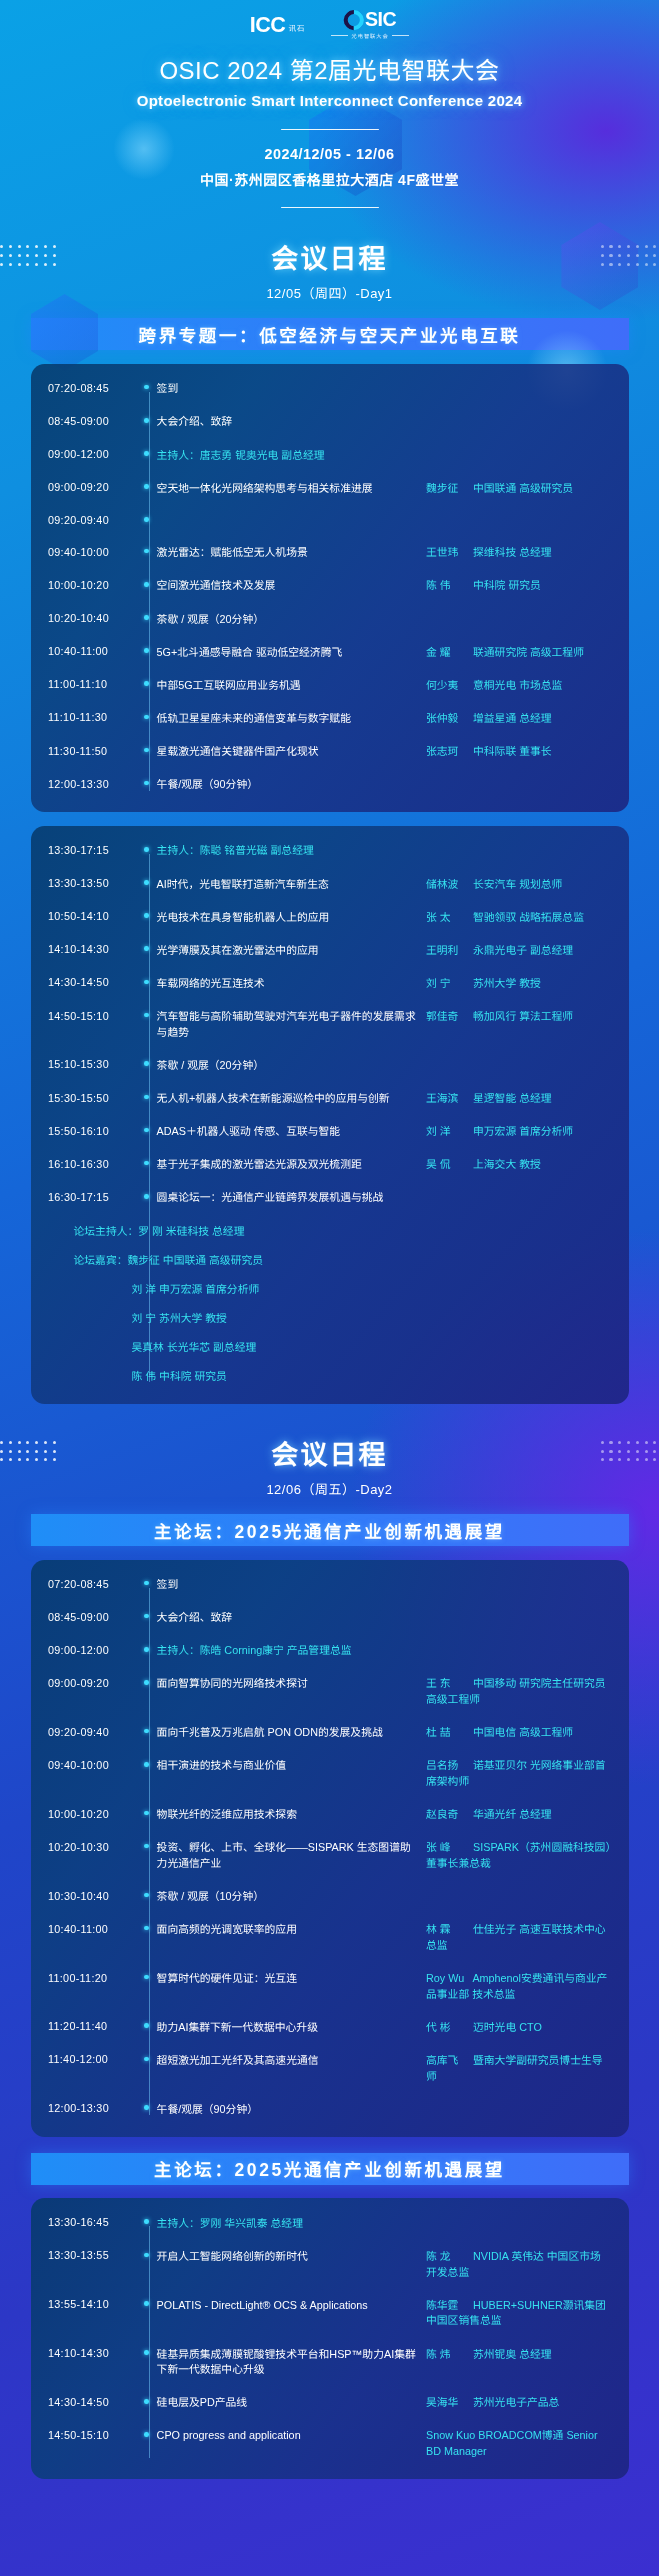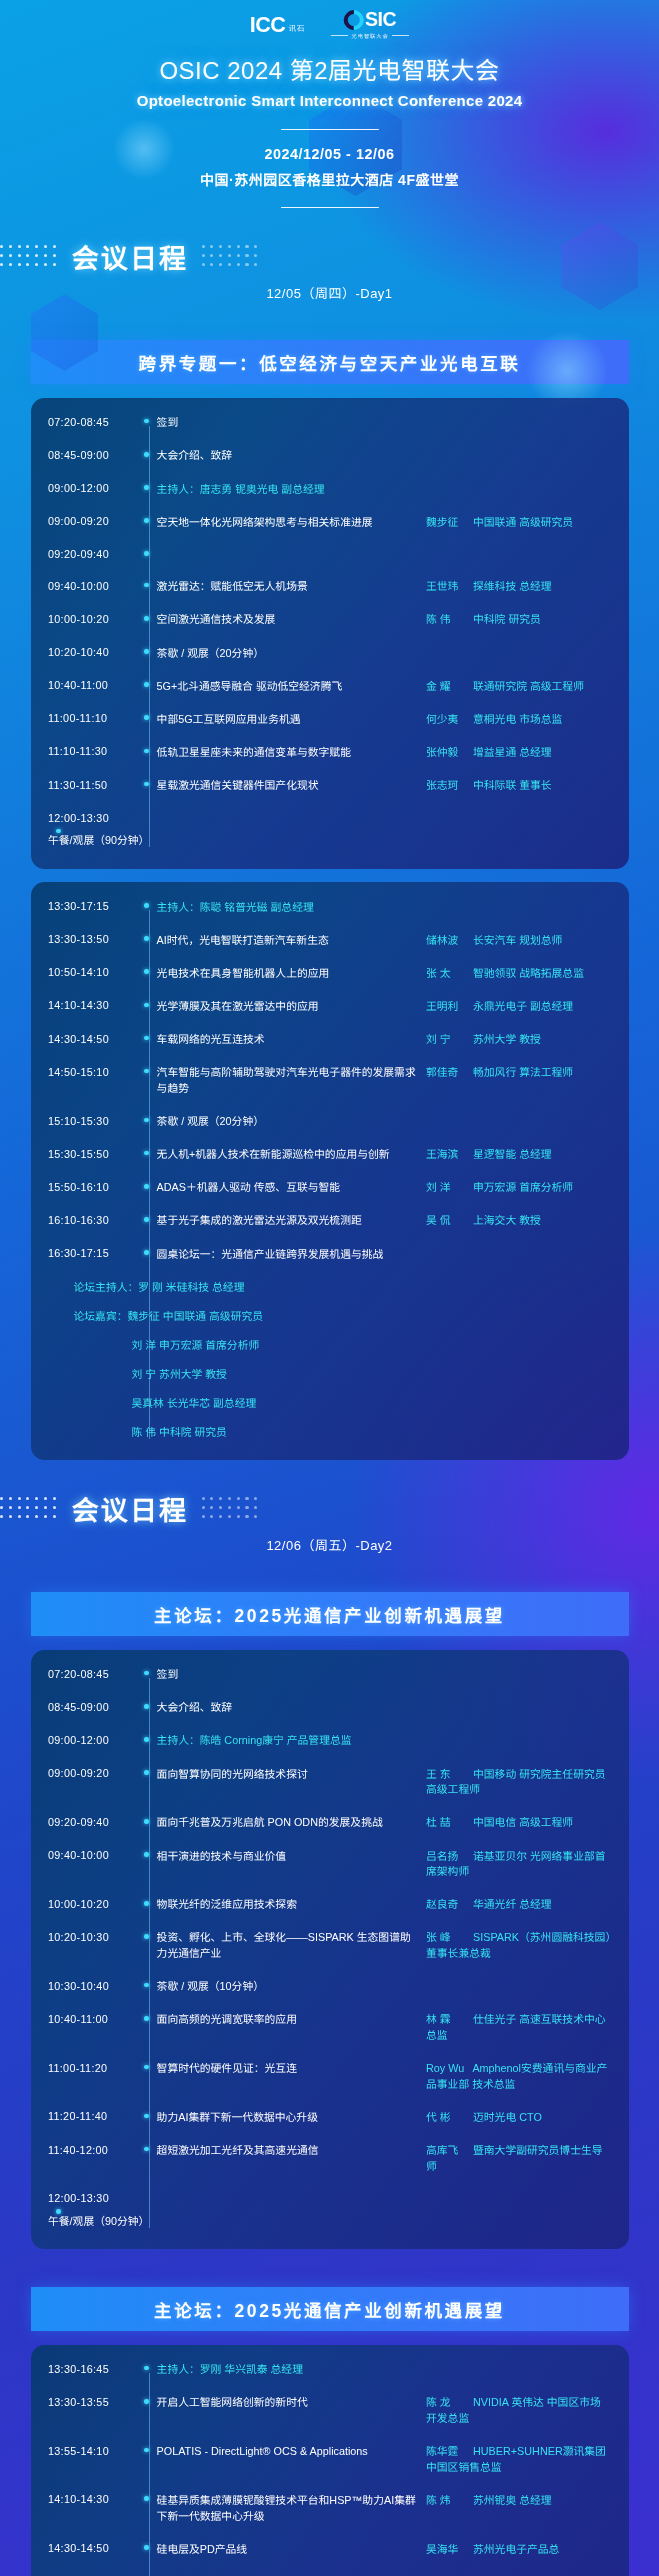--- a/index.html
+++ b/index.html
@@ -65,50 +65,50 @@
   }
   .rule { width: 98px; height: 1.5px; margin: 19.6px auto 15.5px;
           background: rgba(255,255,255,.92); border-radius:1px; }
   .hero .date { font-size: 14.4px; color:#ffffff; font-weight:600; letter-spacing:0.5px; }
   .hero .venue { margin-top: 7.2px; font-size: 14px; color:#ffffff; font-weight:600; letter-spacing:0.5px; }
   .rule2 { width: 98px; height: 1.5px; margin: 17.5px auto 0;
            background: rgba(255,255,255,.92); border-radius:1px; }
 
   
   .daybanner { position:relative; text-align:center; margin-top: 29px; }
-  .daybanner .title-row { display:flex; align-items:center; justify-content:flex-start; gap: 13.4px; }
+  .daybanner .title-row { display:flex; align-items:center; justify-content:space-between; gap: 13.4px; }
   .dotgrid { display:grid; grid-template-columns: repeat(7, 5.7px); grid-template-rows: repeat(3, 5.7px); gap: 3.1px; }
   .dotgrid i { width:3.1px; height:3.1px; border-radius:50%; background: rgba(255,255,255,.85); display:block; }
   .dotgrid.dim i { background: rgba(255,255,255,.5); }
   .daybanner h2 { font-size: 27px; font-weight: 800; color:#fff; letter-spacing: 2.1px;
                   text-shadow: 0 0 8.2px rgba(130,225,255,.8); }
   .daybanner .sub { margin-top: 7.2px; font-size: 13px; color:#ffffff; letter-spacing: 0.5px; }
 
   
   .topic {
-    width: 598px; margin: 38px auto 0; height: 44px;
+    width: 598px; margin: 16px auto 0; height: 32px;
     display:flex; align-items:center; justify-content:center;
     background: linear-gradient(90deg, #1f8ef7 0%, #2f7ef9 45%, #3f6df9 100%);
     box-shadow: 0 0 14.4px rgba(40,130,255,.45);
   }
   .topic span { font-size: 17.5px; font-weight: 800; color:#fff; letter-spacing: 2.6px;
                 text-shadow: 0 0 5.2px rgba(120,210,255,.55); }
 
   
   .card {
     width: 598px; margin: 13.4px auto 0; border-radius: 13.4px;
     background: linear-gradient(125deg, rgba(6,58,108,.88) 0%, rgba(10,62,122,.86) 26%, rgba(22,48,132,.86) 58%, rgba(28,36,128,.88) 100%);
     padding: 17.5px 0 19.6px; position:relative;
   }
   .card::before { 
     content:""; position:absolute; left: 118px; top: 28px; bottom: 21.6px;
     width: 1px; background: rgba(120,210,255,.5);
   }
   .row { display:flex; align-items:flex-start; padding: 0 17.5px; margin-bottom: 17.5px; position:relative; }
-  .row:last-child { margin-bottom: 0; flex-direction: column; }
+  .row:last-child { margin-bottom: 0; }
   .time { width: 88px; flex: none; font-size: 10.8px; color:#ffffff; letter-spacing: 0.3px;
           line-height: 1.25; padding-top: 0.5px; }
   .bullet { width: 20.6px; flex:none; display:flex; justify-content:center; padding-top: 3.6px; }
   .bullet i { width: 4.6px; height: 4.6px; border-radius:50%; background:#3ddcff; display:block;
               box-shadow: 0 0 4.1px rgba(61,220,255,.9); }
   .body { flex: 1; display:flex; align-items:flex-start; gap: 5.2px; }
   .subject { font-size: 10.8px; color:#ffffff; line-height: 1.45; flex: 1 1 auto; }
   .subject.accent { color:#36e3f0; }
   .speaker { font-size: 10.8px; color:#36e3f0; line-height: 1.45; flex: 0 0 auto;
              width: 185px; text-align:left; }

